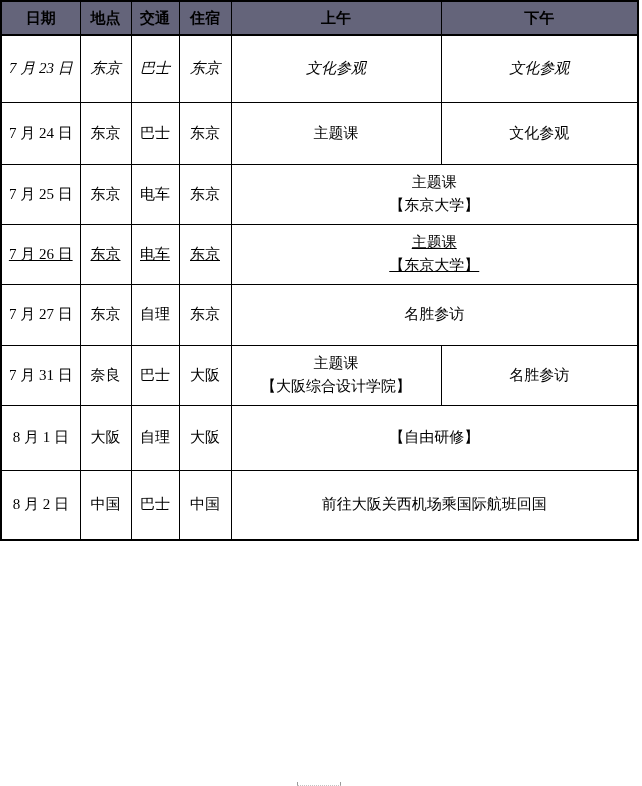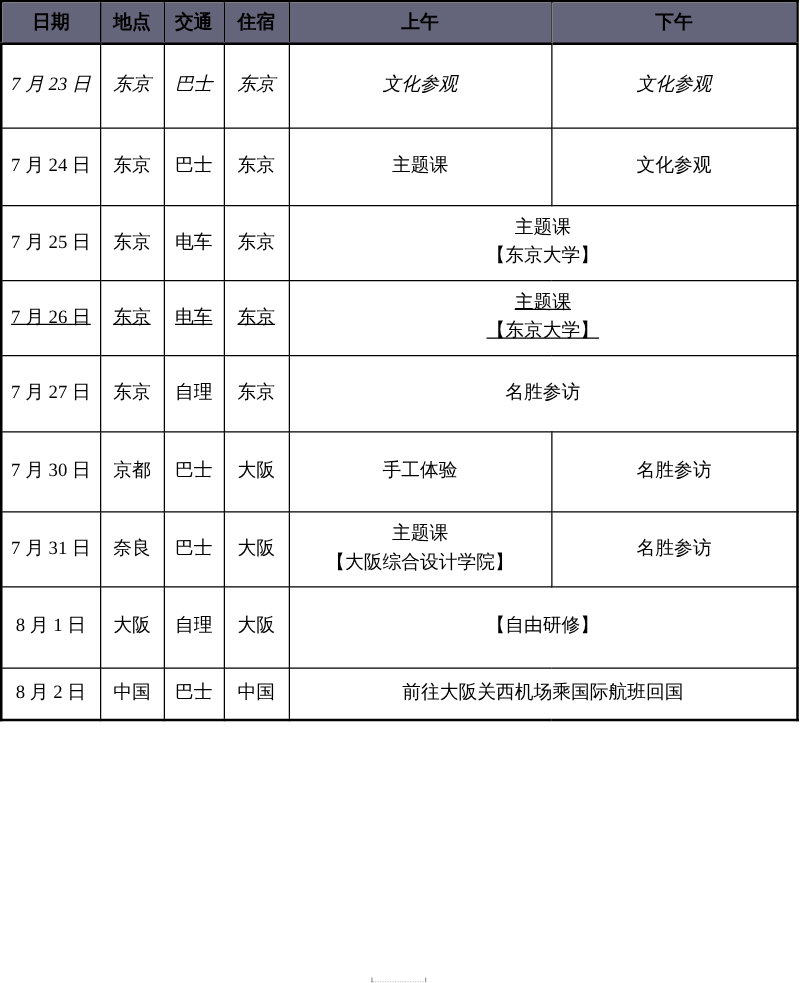--- a/index.html
+++ b/index.html
@@ -109,44 +109,36 @@
           <td>东京</td>
           <td colspan="2">主题课<br>【东京大学】</td>
         </tr>
         <tr style="height: 61px;">
           <td>7 月 27 日</td>
           <td>东京</td>
           <td>自理</td>
           <td>东京</td>
           <td colspan="2">名胜参访</td>
         </tr>
-        <tr style="height: 64px;">
-          <td>7 月 30 日</td>
-          <td>京都</td>
-          <td>巴士</td>
-          <td>大阪</td>
-          <td>手工体验</td>
-          <td>名胜参访</td>
-        </tr>
         <tr style="height: 60px;">
           <td>7 月 31 日</td>
           <td>奈良</td>
           <td>巴士</td>
           <td>大阪</td>
           <td>主题课<br>【大阪综合设计学院】</td>
           <td>名胜参访</td>
         </tr>
         <tr style="height: 65px; margin-left: 28px;">
           <td>8 月 1 日</td>
           <td>大阪</td>
           <td>自理</td>
           <td>大阪</td>
           <td colspan="2">【自由研修】</td>
         </tr>
-        <tr style="height: 42px;">
+        <tr style="height: 70px;">
           <td>8 月 2 日</td>
           <td>中国</td>
           <td>巴士</td>
           <td>中国</td>
           <td colspan="2">前往大阪关西机场乘国际航班回国</td>
         </tr>
       </tbody>
   </table>
 </div>
 

